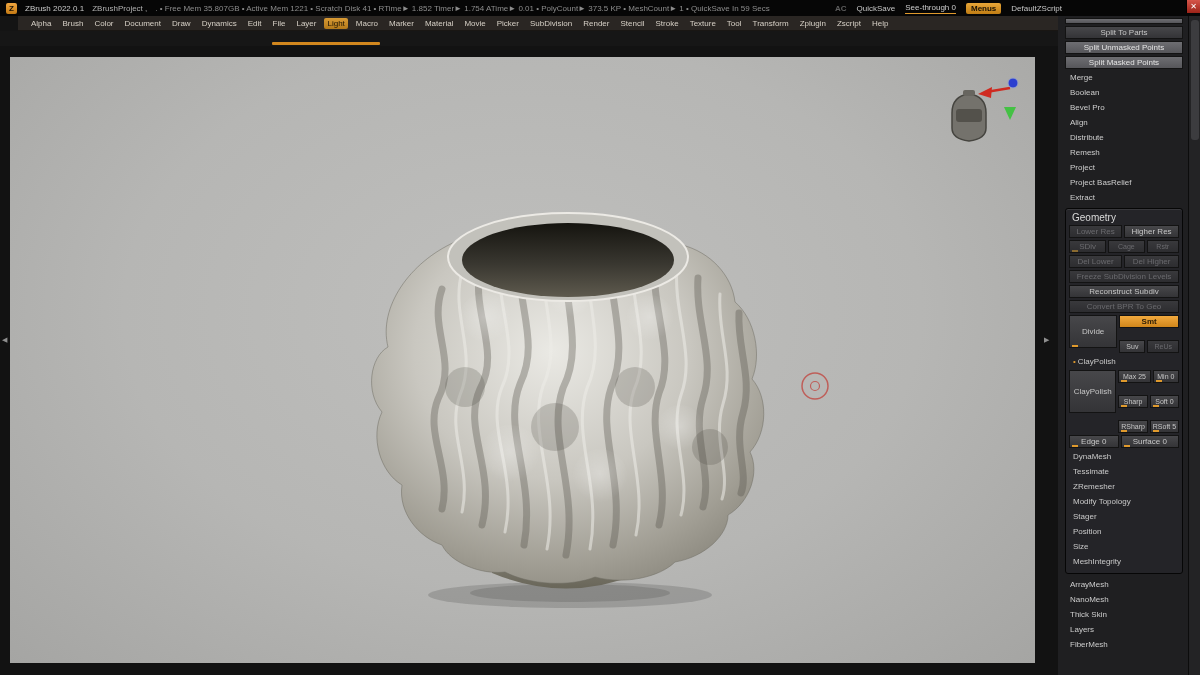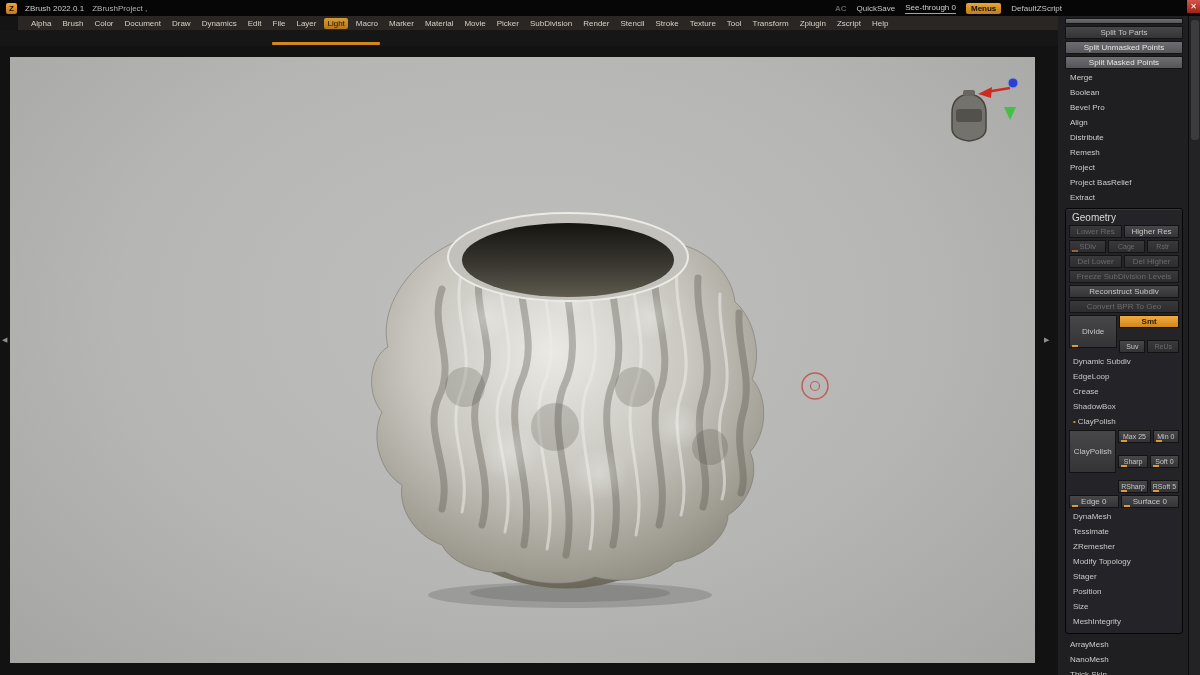--- a/index.html
+++ b/index.html
@@ -79,20 +79,21 @@
   .bullet { color:#e09a2d; margin-right:2px; font-size:8px; }
   .col { display:flex; flex-direction:column; gap:12px; flex:1 1 auto; }
 </style>
 </head>
 <body>
 
 <div class="titlebar">
   <span class="logo">Z</span>
   <span class="tb ver">ZBrush 2022.0.1</span>
   <span class="tb proj">ZBrushProject ,</span>
+  <span class="tb stats">. • Free Mem 35.807GB • Active Mem 1221 • Scratch Disk 41 • RTime► 1.852 Timer► 1.754 ATime► 0.01 • PolyCount► 373.5 KP • MeshCount► 1 • QuickSave In 59 Secs</span>
   <span class="tb-spacer"></span>
   <span class="tb-right">
     <span class="tb dim">AC</span>
     <span class="tb link">QuickSave</span>
     <span class="tb seethrough">See-through  0</span>
     <span class="tb menus">Menus</span>
     <span class="tb link">DefaultZScript</span>
   </span>
 </div>
 <div class="closebtn">✕</div>
@@ -351,27 +352,20 @@
       <div class="btn tall sl">Divide</div>
       <div class="col">
         <div class="btn orange">Smt</div>
         <div class="prow" style="margin-bottom:0">
           <div class="btn mini">Suv</div>
           <div class="btn dim mini">ReUs</div>
         </div>
       </div>
     </div>
 
-    <div>
-
-    <div class="subhdr">Dynamic Subdiv</div>
-        <div class="subhdr">EdgeLoop</div>
-        <div class="subhdr">Crease</div>
-        <div class="subhdr">ShadowBox</div>
-      </div>
 
     <div class="subhdr">
       <span class="bullet">•</span>
       <span>ClayPolish</span>
     </div>
 
     <div class="prow">
       <div class="btn big">ClayPolish</div>
       <div class="col">
         <div class="prow" style="margin-bottom:0">

